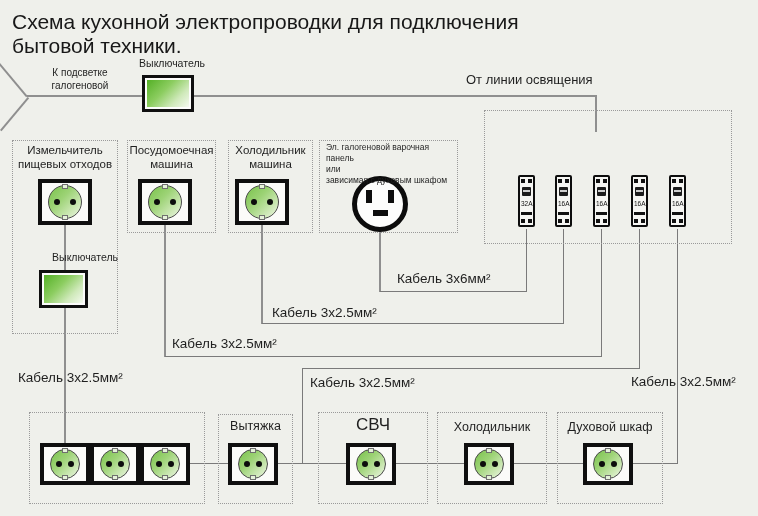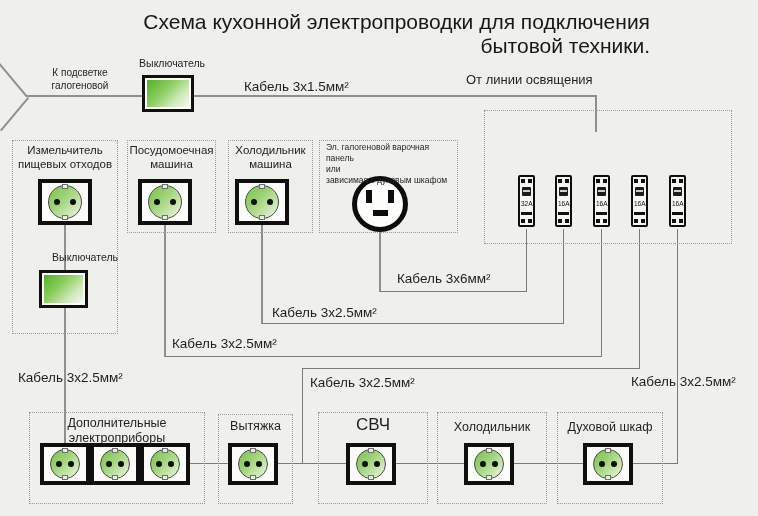--- a/index.html
+++ b/index.html
@@ -2,21 +2,21 @@
 <html><head>
 <meta charset="utf-8">
 <style>
   * { box-sizing: border-box; margin: 0; padding: 0; }
   body { background: #e7e8e3; font-family: "Liberation Sans", sans-serif; }
   .canvas {
     position: relative; width: 758px; height: 516px;
     background: #eff0eb; overflow: hidden; color: #1f1f1f;
   }
   
-  .title { position: absolute; left: 0; width: 650px; text-align: right;
+  .title { position: absolute; left: 0; width: 650px; text-align: left;
            font-size: 21px; line-height: 24px; color: #181818; padding-left: 12px; }
   .lbl { position: absolute; color: #1f1f1f; z-index: 6; }
   .center { text-align: center; }
   .cable { font-size: 13.5px; white-space: nowrap; }
   .small { font-size: 10px; line-height: 12.5px; }
   .swlbl { font-size: 10.5px; text-align: right; }
   .boxlbl { font-size: 11.5px; line-height: 13.5px; }
   .botlbl { font-size: 12.5px; line-height: 15px; }
   .biglbl { font-size: 17px; }
   .hoblbl { font-size: 8.5px; line-height: 11px; }
@@ -111,21 +111,20 @@
   <div class="wire run" style="left:633px;top:463px;width:45px;height:1px"></div>
 
   <div class="lbl small center" style="left:46px;top:67px;width:68px">
     <div>К подсветке</div>
     <div>галогеновой</div>
   </div>
   <div class="lbl swlbl center" style="left:130px;top:57px;width:75px">Выключатель</div>
   <div class="switch" style="left:142px;top:75px;width:52px;height:37px">
     <div class="switch-fill"></div>
   </div>
-  <div class="lbl cable" style="left:244px;top:79px">Кабель 3x1.5мм²</div>
   <div class="lbl" style="left:466px;top:72px;font-size:13px">От линии освящения</div>
 
   <div class="dbox" style="left:484px;top:110px;width:248px;height:134px"></div>
 
   <div class="breaker" style="left:518px;top:175px">
     <div class="b-screws">
         <i></i>
         <i></i>
       </div>
     <div class="b-toggle"></div>
@@ -248,24 +247,20 @@
   </div>
 
   <div class="lbl cable" style="left:397px;top:271px">Кабель 3x6мм²</div>
   <div class="lbl cable" style="left:272px;top:305px">Кабель 3x2.5мм²</div>
   <div class="lbl cable" style="left:172px;top:336px">Кабель 3x2.5мм²</div>
   <div class="lbl cable" style="left:18px;top:370px">Кабель 3x2.5мм²</div>
   <div class="lbl cable" style="left:310px;top:375px">Кабель 3x2.5мм²</div>
   <div class="lbl cable" style="left:631px;top:374px">Кабель 3x2.5мм²</div>
 
   <div class="dbox" style="left:29px;top:412px;width:176px;height:92px"></div>
-  <div class="lbl botlbl center" style="left:29px;top:416px;width:176px">
-    <div>Дополнительные</div>
-    <div>электроприборы</div>
-  </div>
   <div class="socket sm" style="left:40px;top:443px">
     <div class="circle">
         <span class="hole l"></span>
         <span class="hole r"></span>
         <span class="notch t"></span>
         <span class="notch b"></span>
       </div>
   </div>
   <div class="socket sm" style="left:90px;top:443px">
     <div class="circle">

